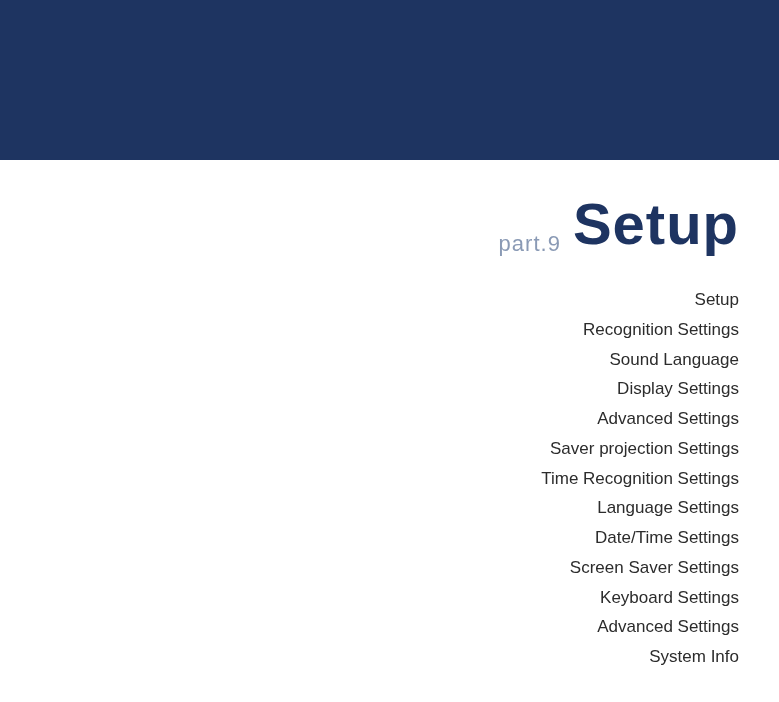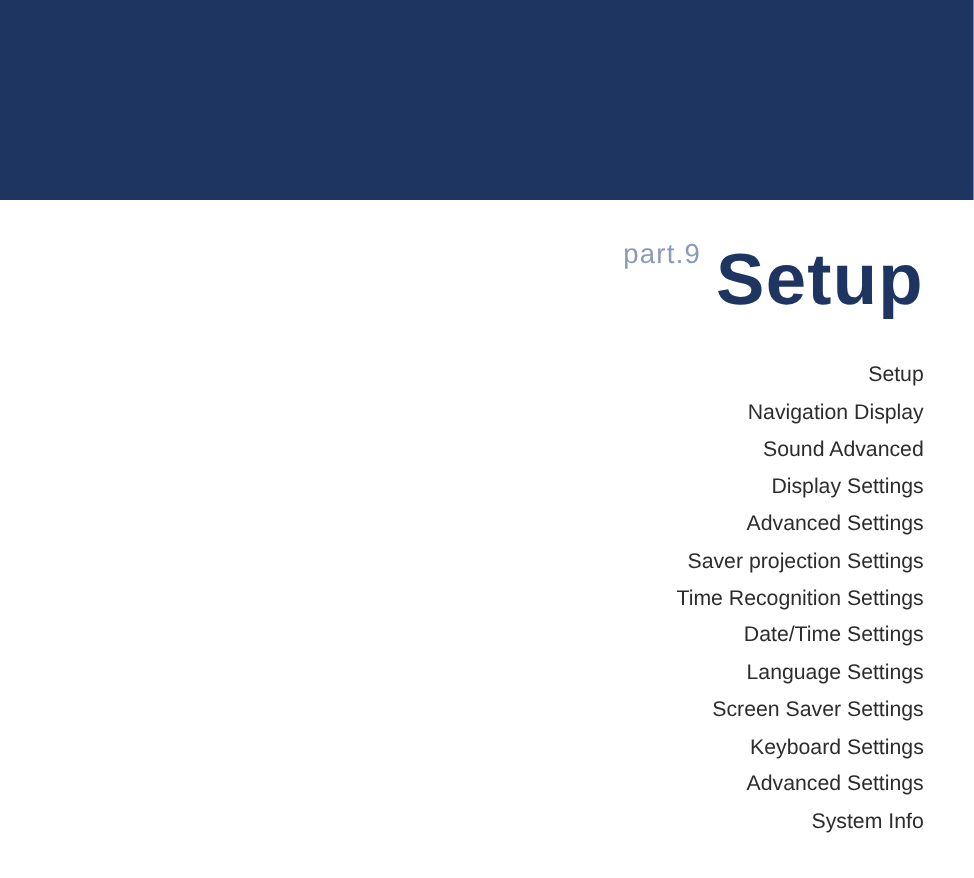--- a/index.html
+++ b/index.html
@@ -25,21 +25,21 @@
     .content-area {
       width: 100%;
       padding: 20px 40px 20px 20px;
       display: flex;
       flex-direction: column;
       align-items: flex-end;
     }
 
     .title-row {
       display: flex;
-      align-items: flex-start;
+      align-items: flex-end;
       gap: 12px;
       margin-bottom: 28px;
       margin-top: 10px;
     }
 
     .part-label {
       font-size: 22px;
       color: #8a9ab5;
       font-weight: normal;
       letter-spacing: 1px;
@@ -76,27 +76,27 @@
 
 <div class="content-area">
 
   <div class="title-row">
     <span class="part-label">part.9</span>
     <span class="setup-title">Setup</span>
   </div>
 
   <ul class="menu-list">
   <li>Setup</li>
-      <li>Navigation Display</li>
-      <li>Sound Advanced</li>
+      <li>Recognition Settings</li>
+      <li>Sound Language</li>
       <li>Display Settings</li>
       <li>Advanced Settings</li>
       <li>Saver projection Settings</li>
       <li>Time Recognition Settings</li>
+      <li>Language Settings</li>
       <li>Date/Time Settings</li>
-      <li>Language Settings</li>
       <li>Screen Saver Settings</li>
       <li>Keyboard Settings</li>
       <li>Advanced Settings</li>
       <li>System Info</li>
     </ul>
 
 </div>
 
 </body></html>

